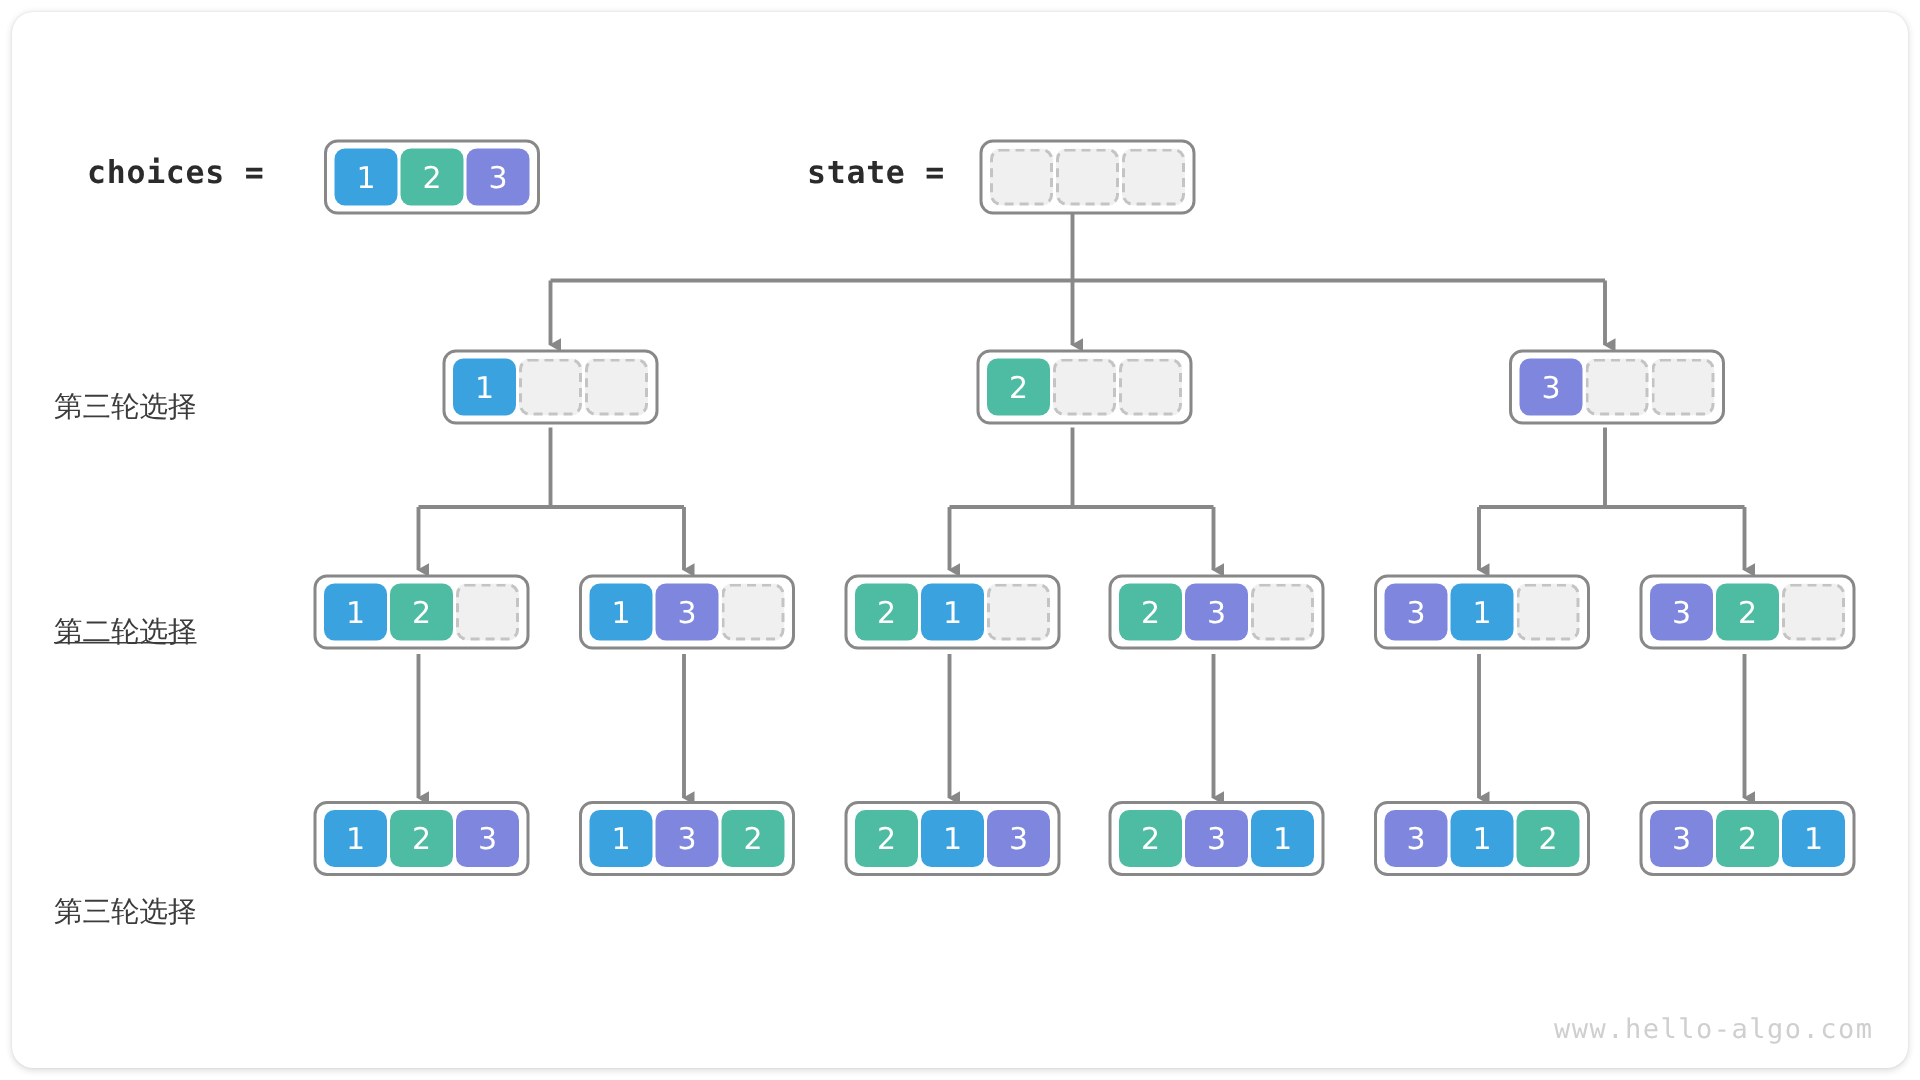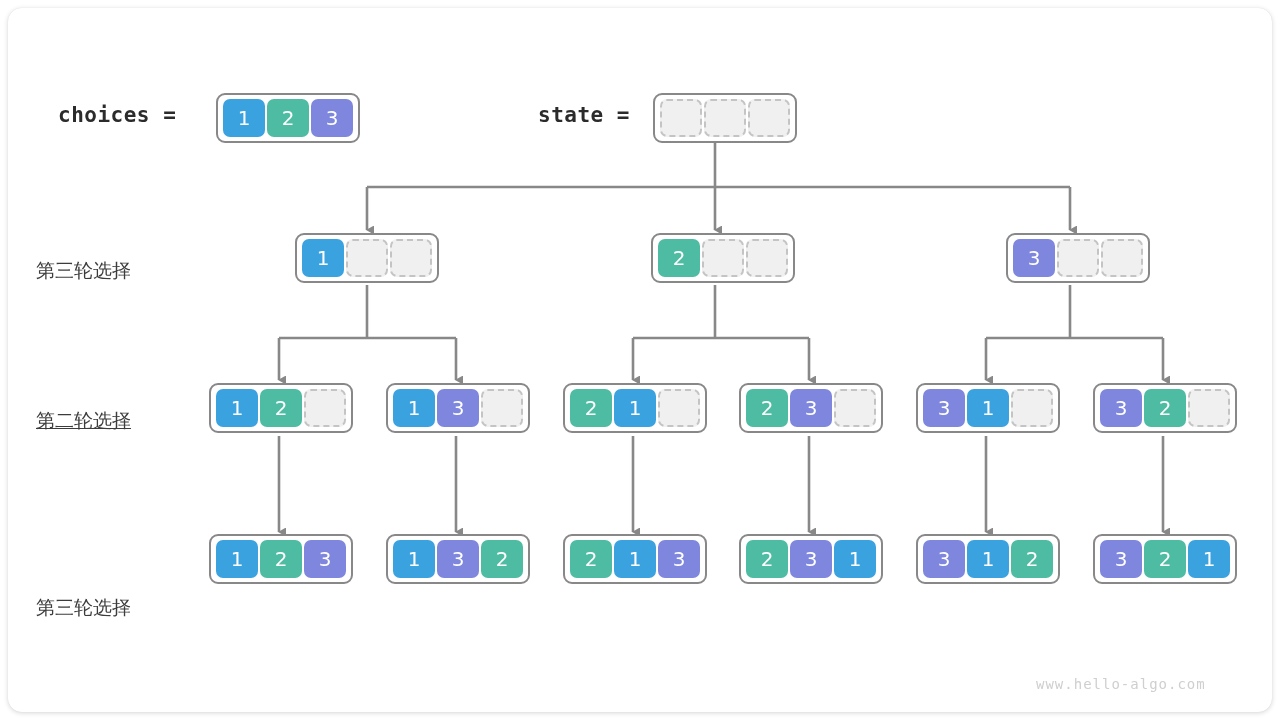--- a/index.html
+++ b/index.html
@@ -50,21 +50,21 @@
   .rowlabel {
     position: absolute;
     font-family: "DejaVu Sans", "Liberation Sans", sans-serif;
     font-size: 19px;
     color: #3c3c3c;
     white-space: nowrap;
   }
   .watermark {
     position: absolute;
     font-family: "DejaVu Sans Mono", "Liberation Mono", monospace;
-    font-size: 14px;
+    font-size: 18px;
     color: #cfcfcf;
     letter-spacing: 1px;
     white-space: nowrap;
   }
   
   .arraybox {
     position: absolute;
     box-sizing: border-box;
     border: 2.5px solid #888888;
     border-radius: 9px;

